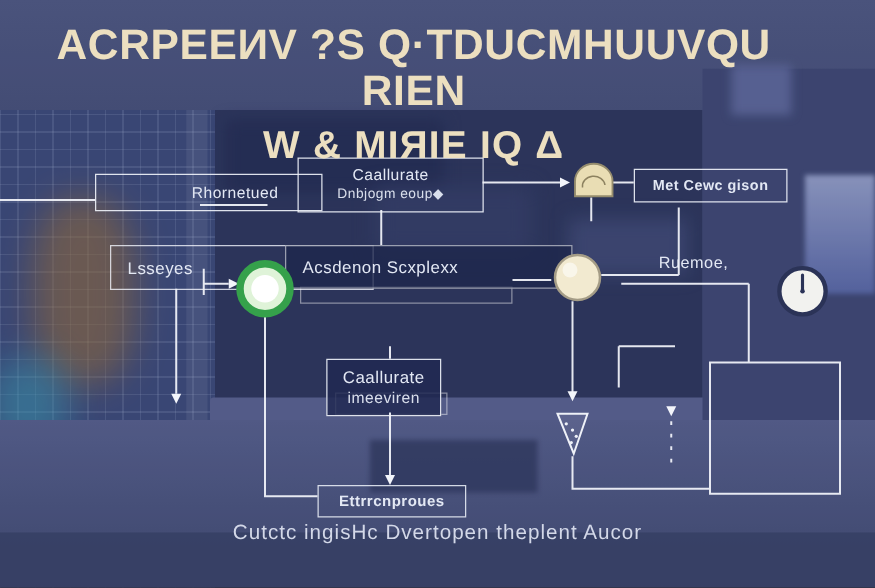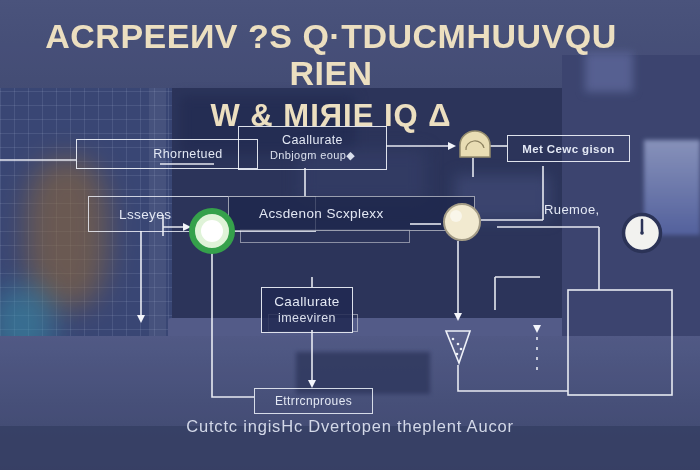--- a/index.html
+++ b/index.html
@@ -40,21 +40,21 @@
   .title-l1{font-size:34px;font-weight:bold;letter-spacing:.5px;line-height:1.1;}
   .title-l2{font-size:31px;font-weight:bold;letter-spacing:1px;line-height:1.1;margin-top:6px;}
   .caption{left:0;top:417px;width:700px;text-align:center;z-index:7;
     font-size:16.5px;letter-spacing:.8px;color:#d3d8e8;}
   
   .box{position:absolute;z-index:5;border:1.5px solid rgba(242,245,252,.9);
     color:#e3e8f4;display:flex;align-items:center;justify-content:center;
     font-size:12.5px;letter-spacing:.4px;}
   .box .l2{font-size:11px;opacity:.95;}
   .col{flex-direction:column;line-height:1.25;}
-  .left-al{justify-content:flex-start;padding-left:30px;}
+  .left-al{justify-content:flex-start;padding-left:13px;}
   .filled{background:rgba(30,38,76,.78);}
   .noborder{border:none;}
   .ghost{border:1px solid rgba(255,255,255,.45);z-index:4;}
 </style>
 </head>
 <body>
 
 <div class="stage">
 
   <div class="abs bg-top"></div>
@@ -106,21 +106,21 @@
   <div class="box noborder left-al" style="left:514px;top:200px;width:80px;height:18px;font-size:13px;">
     <span>Ruemoe,</span>
   </div>
 
   <div class="box ghost" style="left:268px;top:314px;width:88px;height:16px;"></div>
   <div class="box col filled" style="left:261px;top:287px;width:90px;height:44px;font-size:13.5px;background:rgba(33,41,82,.85);">
     <span>Caallurate</span>
     <span class="l2" style="font-size:12.5px;">imeeviren</span>
   </div>
 
-  <div class="box" style="left:254px;top:388px;width:117px;height:24px;font-size:12px;border-color:rgba(240,244,252,.85);">
+  <div class="box" style="left:254px;top:388px;width:117px;height:24px;font-size:12px;border-color:rgba(240,244,252,.85);font-weight:bold;">
     <span>Ettrrcnproues</span>
   </div>
 
   <svg class="abs lines-layer" width="700" height="470" viewBox="0 0 700 470">
     <g stroke="#f3f5fb" stroke-width="1.6" fill="none" opacity="0.93">
       <path d="M0,160 H76"></path>
       <path d="M160,164 H214"></path>
       <path d="M305,168 V196"></path>
       <path d="M386,146 H448"></path>
       <path d="M489,146 H507"></path>

